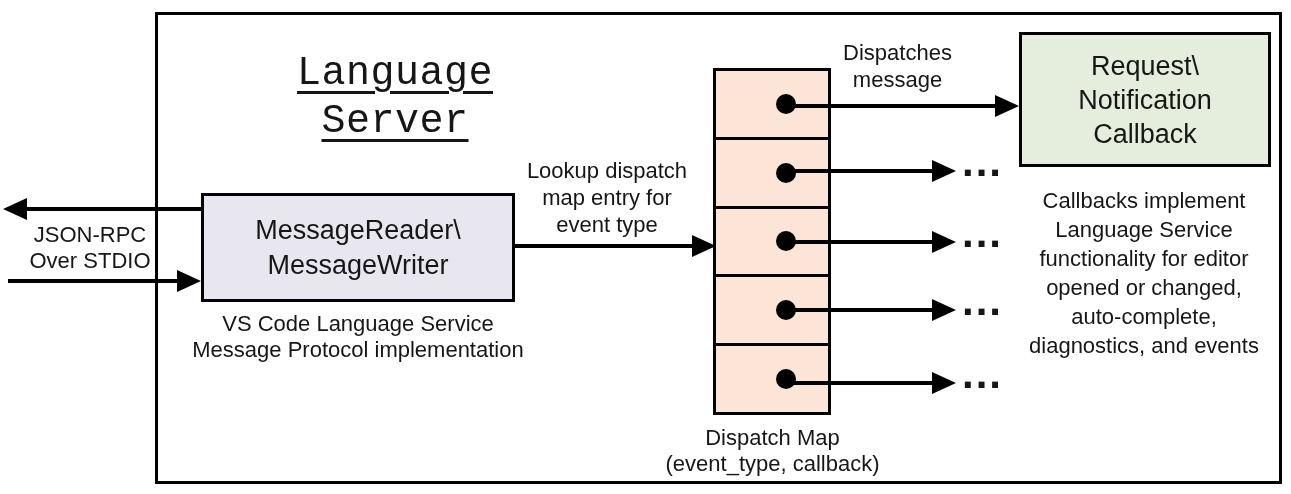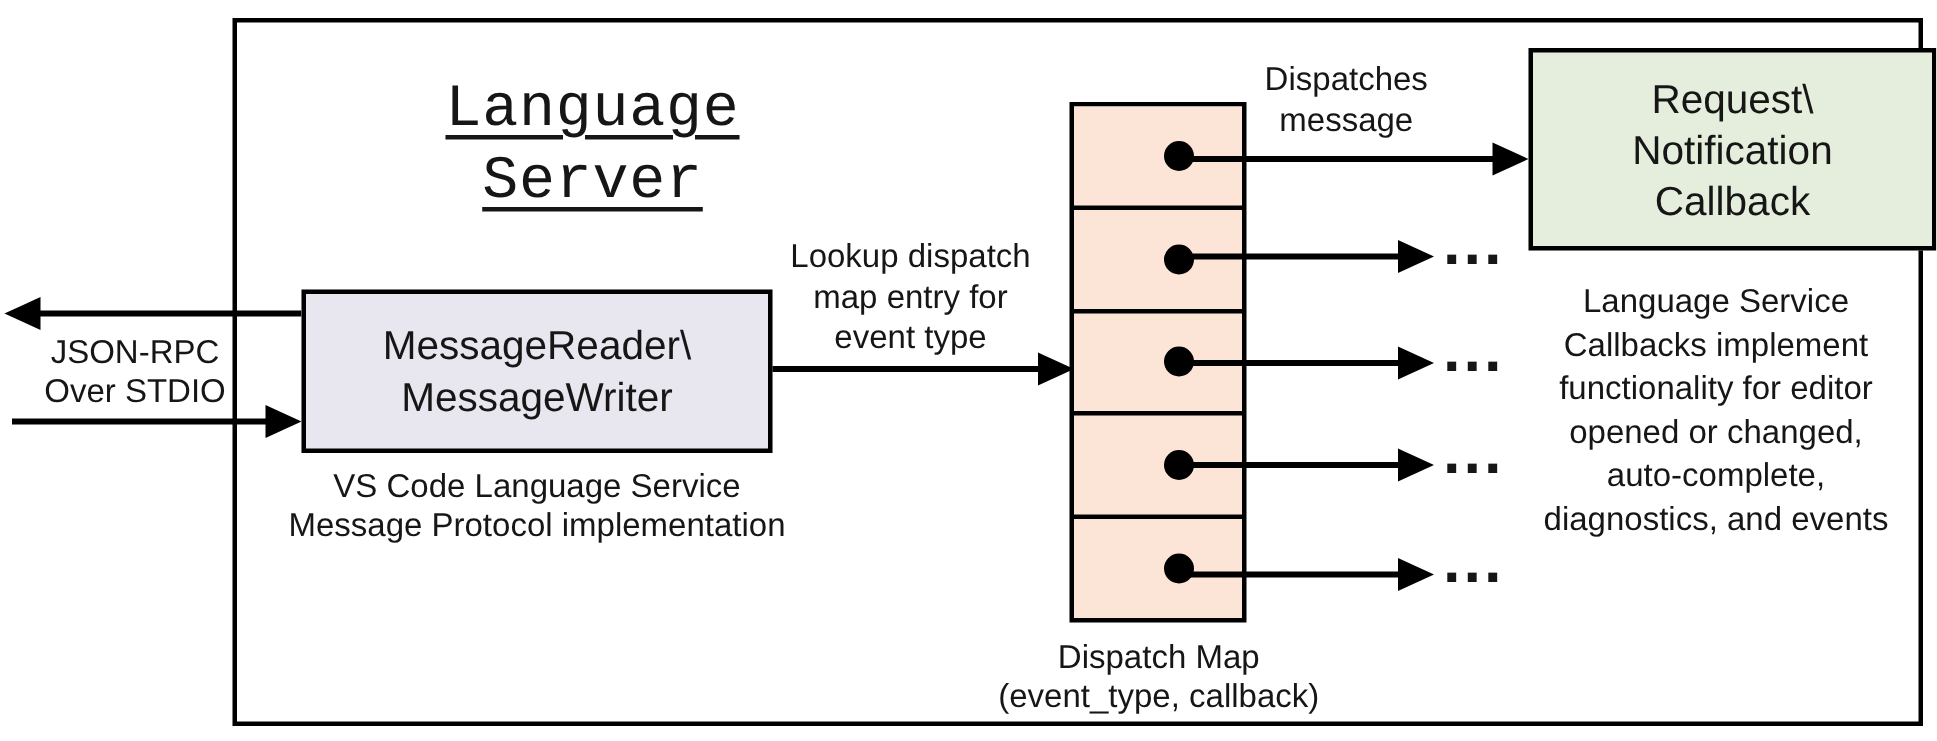--- a/index.html
+++ b/index.html
@@ -82,21 +82,21 @@
     width: 20px; height: 20px; margin-top: -10px;
     border-radius: 50%;
     background: var(--line-color, #000);
   }
   .dispatch-caption { left: 650px; top: 425px; width: 245px; font-size: 22px; line-height: 26px; }
 
   .dispatches-label { left: 815px; top: 39px; width: 165px; font-size: 22px; line-height: 27px; }
 
   
   .callback-box {
-    left: 1019px; top: 32px; width: 272px; height: 135px;
+    left: 1019px; top: 32px; width: 252px; height: 135px;
     background: var(--callback-box-fill, #e5eedc);
     border: 3px solid var(--line-color, #000);
     display: flex; flex-direction: column; align-items: center; justify-content: center;
     font-size: 27px; line-height: 34px; text-align: center;
   }
   .callbacks-note { left: 1016px; top: 186px; width: 256px; font-size: 22px; line-height: 29px; }
 
   .ellipsis {
     width: 70px; text-align: left;
     font-size: 42px; font-weight: 700; line-height: 42px;
@@ -184,21 +184,21 @@
   <div class="abs head-right" style="left:932px; top:372px;"></div>
   <div class="abs ellipsis" style="left:962px; top:353px;">...</div>
 
   <div class="abs callback-box">
     <div>Request\</div>
     <div>Notification</div>
     <div>Callback</div>
   </div>
 
   <div class="abs callbacks-note note">
+    <div>Callbacks implement</div>
     <div>Language Service</div>
-    <div>Callbacks implement</div>
     <div>functionality for editor</div>
     <div>opened or changed,</div>
     <div>auto-complete,</div>
     <div>diagnostics, and events</div>
   </div>
 
 </div>
 
 </body></html>

